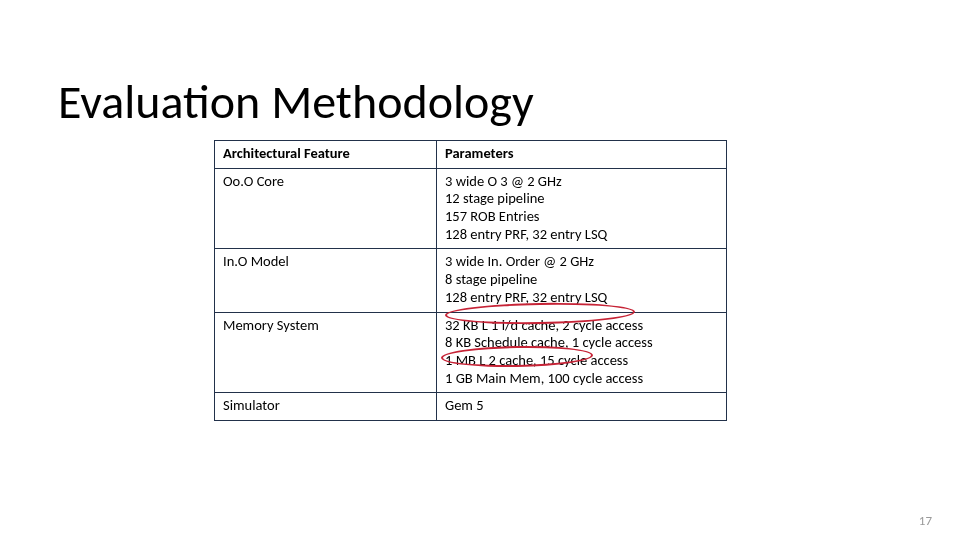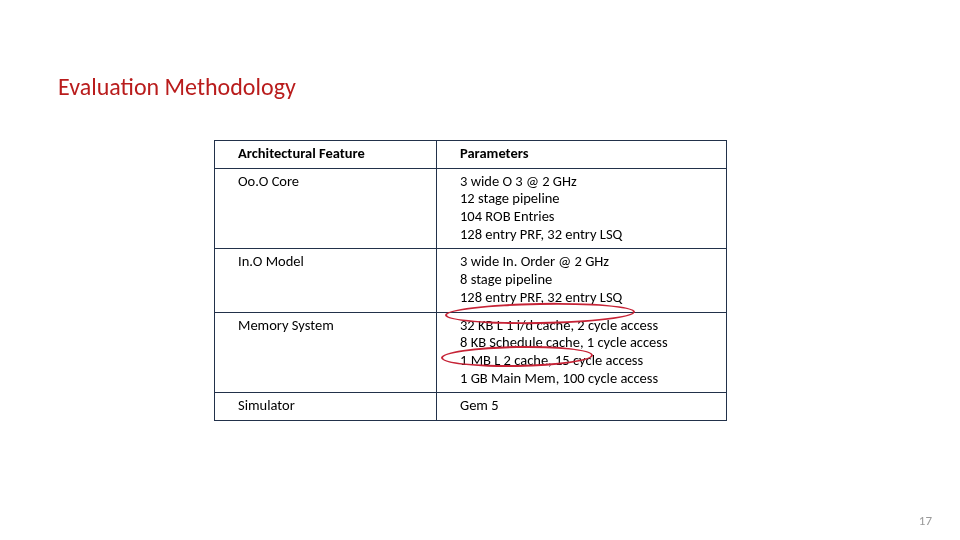--- a/index.html
+++ b/index.html
@@ -10,36 +10,36 @@
     background: #fff;
     font-family: Calibri, "Segoe UI", Arial, sans-serif;
     color: #000;
     position: relative;
     overflow: hidden;
   }
   .title {
     position: absolute;
     left: 58px;
     top: 72px;
-    font-size: 24px;
+    font-size: 48px;
     font-weight: 400;
-    color: #b91c1c;
+    color: #000000;
   }
   .table {
     position: absolute;
     left: 214px;
     top: 140px;
     border-collapse: collapse;
     table-layout: fixed;
   }
   .table col.c1 { width: 222px; }
   .table col.c2 { width: 290px; }
   .table th, .table td {
     border: 1px solid #22314a;
-    padding: 4px 8px 5px 23px;
+    padding: 4px 8px 5px 8px;
     font-size: 14.5px;
     line-height: 1.22;
     vertical-align: top;
     text-align: left;
   }
   .table th {
     font-weight: 700;
     background: #fff;
   }
   .table td {
@@ -78,21 +78,21 @@
       <th>Architectural Feature</th>
       <th>Parameters</th>
     </tr>
   </thead>
   <tbody>
     <tr>
       <td>Oo.O Core</td>
       <td class="multiline">
         <span>3 wide O 3 @ 2 GHz</span>
         <span>12 stage pipeline</span>
-        <span>104 ROB Entries</span>
+        <span>157 ROB Entries</span>
         <span>128 entry PRF, 32 entry LSQ</span>
       </td>
     </tr>
     <tr>
       <td>In.O Model</td>
       <td class="multiline">
         <span>3 wide In. Order @ 2 GHz</span>
         <span>8 stage pipeline</span>
         <span>128 entry PRF, 32 entry LSQ</span>
       </td>

